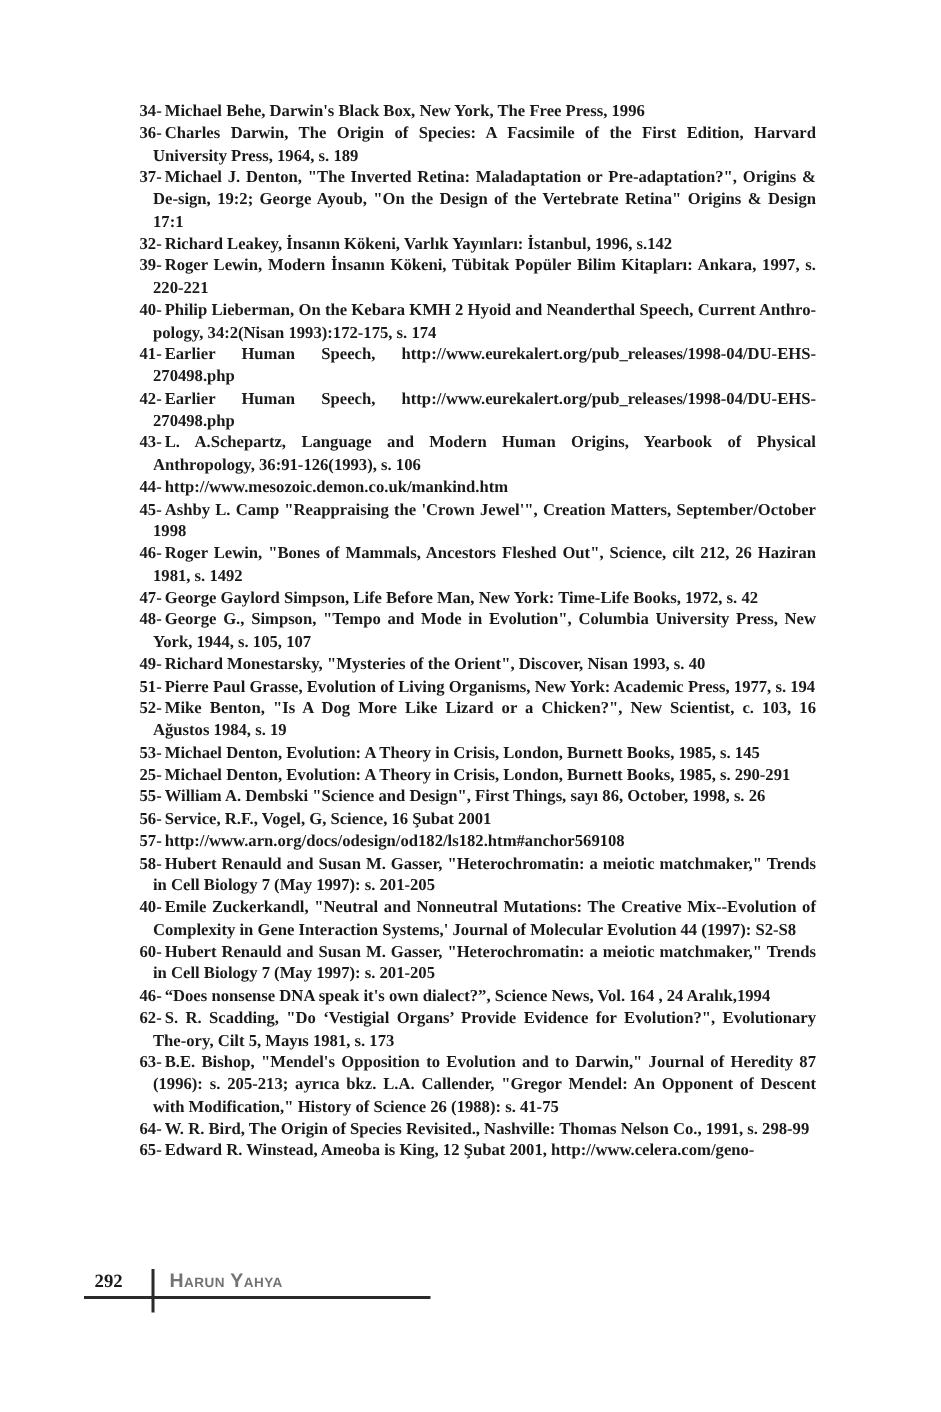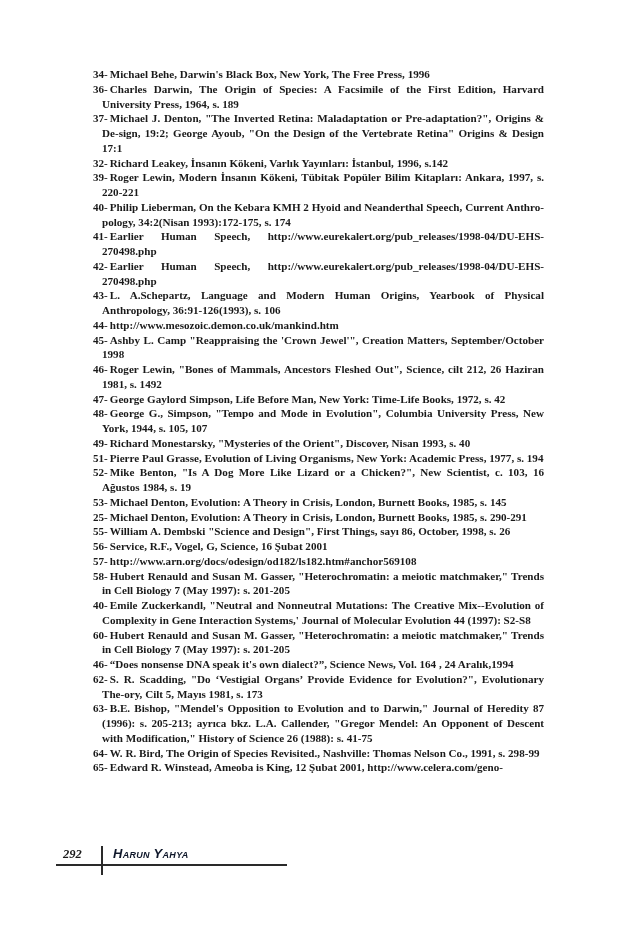--- a/index.html
+++ b/index.html
@@ -37,21 +37,20 @@
     .ref .num {
       margin-right: 2px;
     }
     .footer {
       position: absolute;
       left: 0;
       top: 0;
       width: 572px;
       height: 941px;
       pointer-events: none;
-      font-style: italic;
     }
     .page-number {
       position: absolute;
       left: 63px;
       top: 847px;
       font-family: "Liberation Serif", "DejaVu Serif", serif;
       font-weight: bold;
       font-size: 12.5px;
       color: #1a1a1a;
     }
@@ -73,21 +72,21 @@
     }
     .author {
       position: absolute;
       left: 113px;
       top: 846px;
       font-family: "Liberation Sans", "DejaVu Sans", sans-serif;
       font-weight: bold;
       font-size: 13px;
       font-variant: small-caps;
       letter-spacing: 0.3px;
-      color: #0f172a;
+      color: #737373;
     }
   </style>
 </head>
 <body>
 
 <ol class="refs">
   <li class="ref"><span class="num">34-</span><span>Michael Behe, Darwin's Black Box, New York, The Free Press, 1996</span></li>
   <li class="ref"><span class="num">36-</span><span>Charles Darwin, The Origin of Species: A Facsimile of the First Edition, Harvard University Press, 1964, s. 189</span></li>
   <li class="ref"><span class="num">37-</span><span>Michael J. Denton, "The Inverted Retina: Maladaptation or Pre-adaptation?", Origins &amp; De-sign, 19:2; George Ayoub, "On the Design of the Vertebrate Retina" Origins &amp; Design 17:1</span></li>
   <li class="ref"><span class="num">32-</span><span>Richard Leakey, İnsanın Kökeni, Varlık Yayınları: İstanbul, 1996, s.142</span></li>

